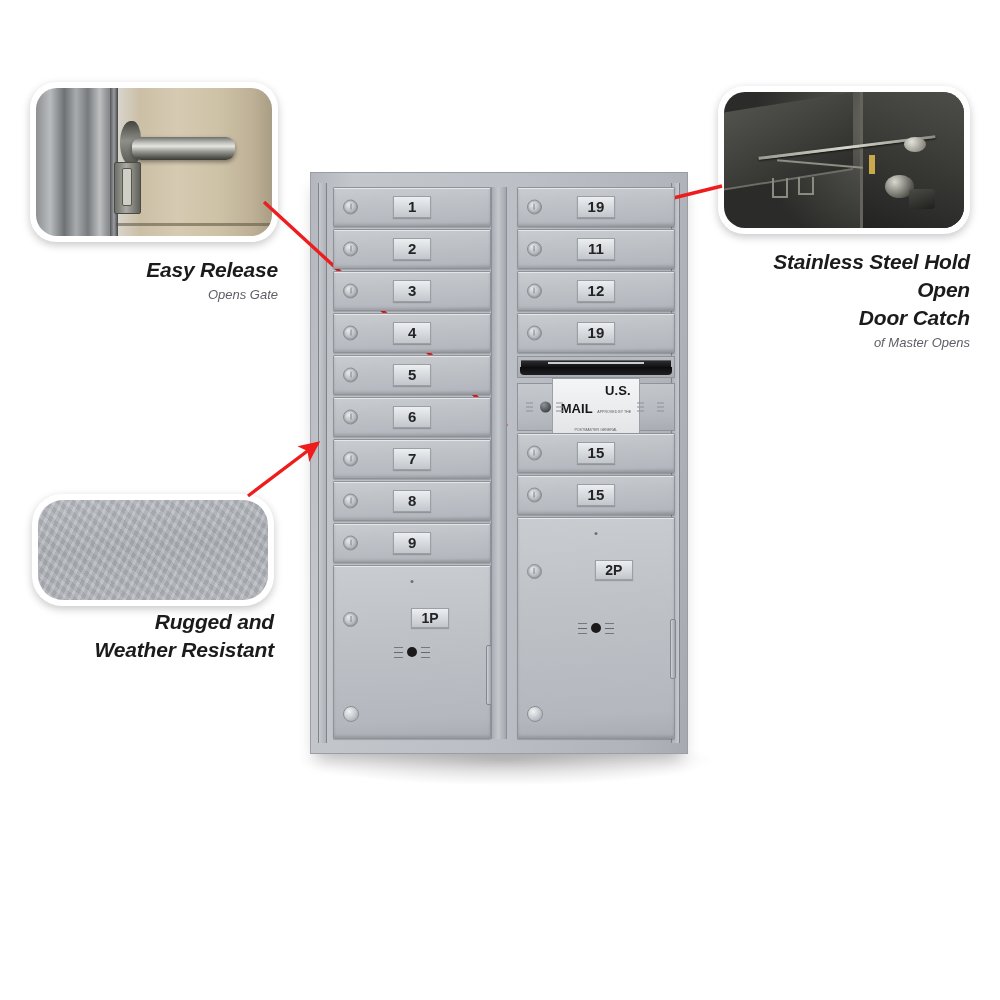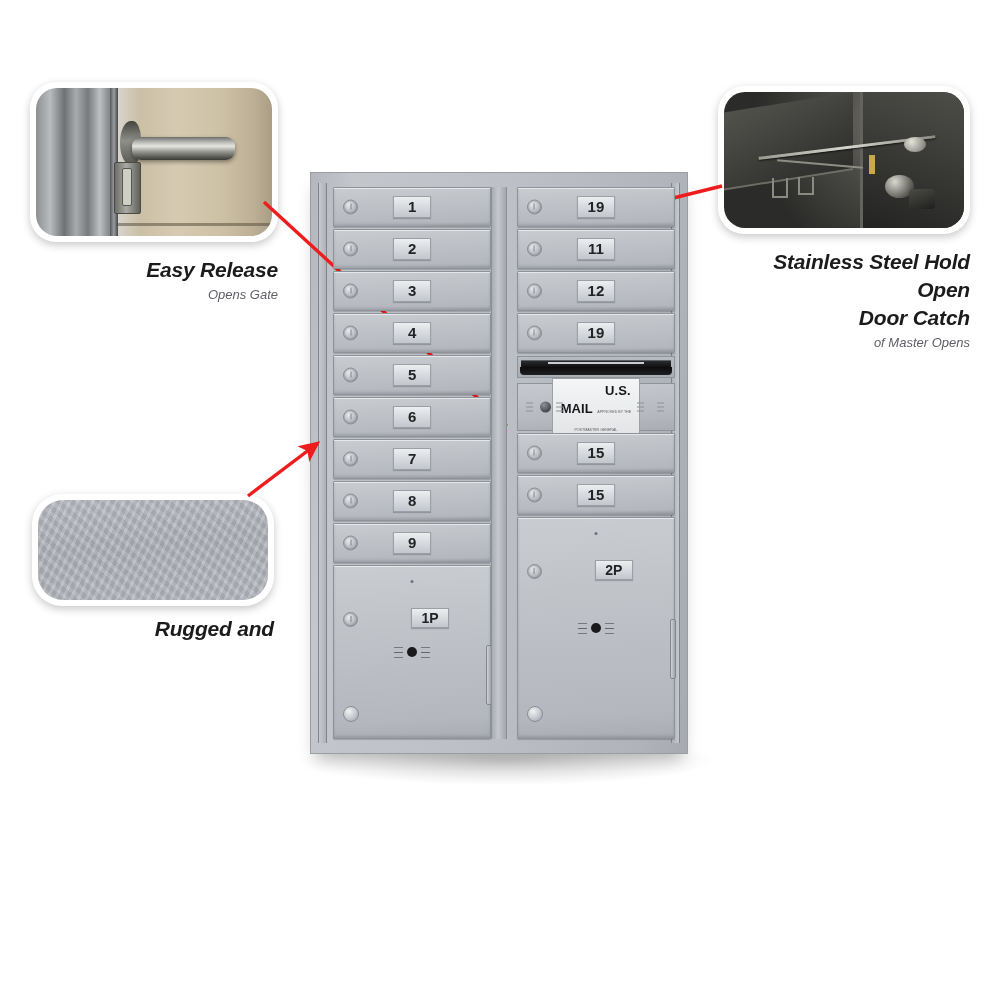--- a/index.html
+++ b/index.html
@@ -337,22 +337,23 @@
       <div class="cap-title">Stainless Steel Hold Open</div>
       <div class="cap-title">Door Catch</div>
       <div class="cap-sub">of Master Opens</div>
     </div>
   </div>
 
   <div class="callout" style="left:32px;top:494px;width:242px;">
     <div class="photo-frame" style="height:112px;border-radius:30px;">
       <div class="photo" id="ph-coat" style="border-radius:25px;"></div>
     </div>
-    <div class="cap" style="margin-top:9px;">
+    <div class="cap" style="margin-top:2px;">
       <div class="cap-title">Rugged and</div>
+      <div class="cap-title">Weather Resistant</div>
     </div>
   </div>
 
   <div id="unit-shadow" style="left:300px;top:735px;width:410px;height:50px;"></div>
 
   <div id="unit" style="left:310px;top:172px;width:378px;height:582px;">
 
     <div class="col col-left">
       <div class="door tenant">
         <span class="lock"></span>

